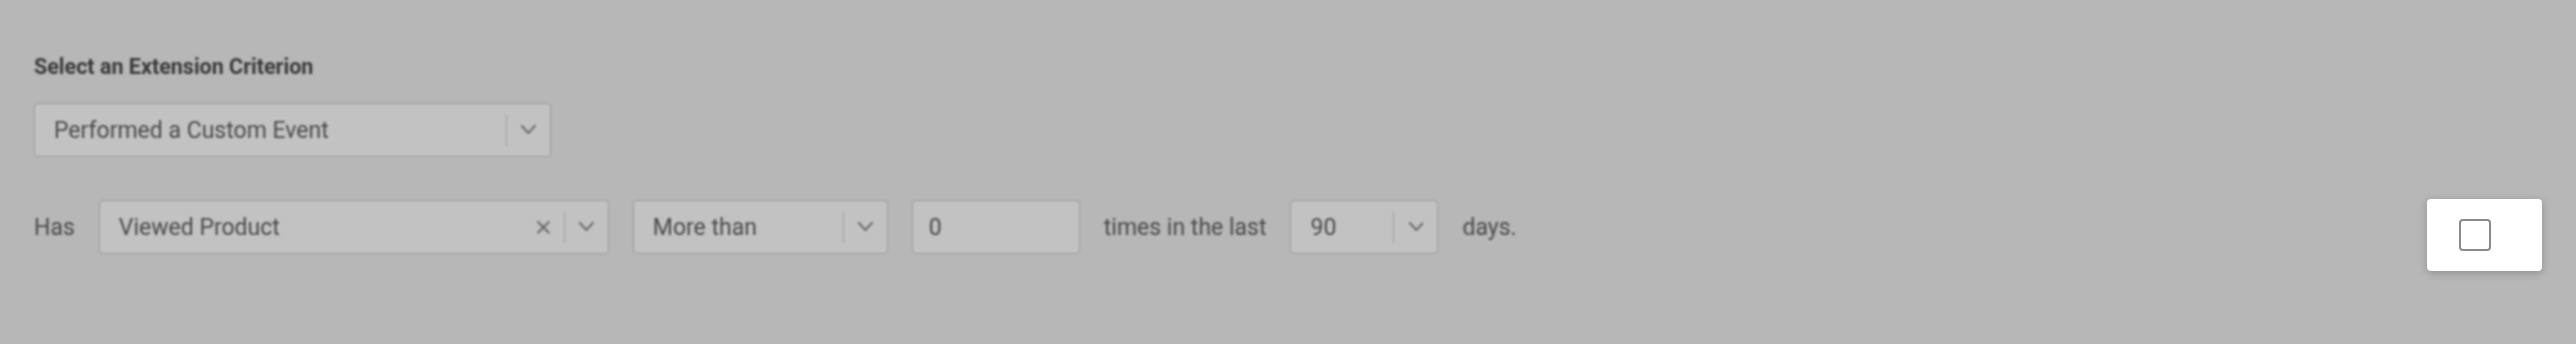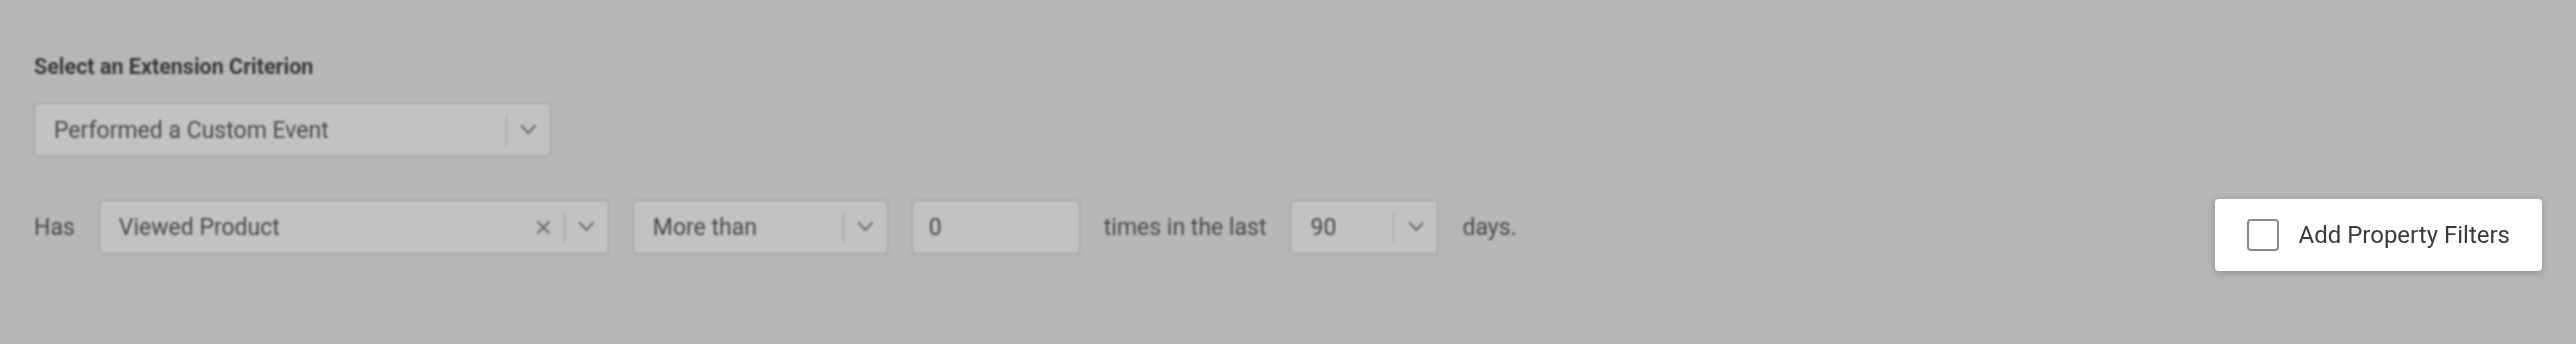--- a/index.html
+++ b/index.html
@@ -217,15 +217,14 @@
       </span>
     </div>
 
     <span class="inline-text">days.</span>
 
   </div>
 </div>
 
 <div class="filters-card">
   <span class="checkbox"></span>
-  <span class="filters-label">Add Property Filters</span>
 </div>
 
 
 </body></html>

